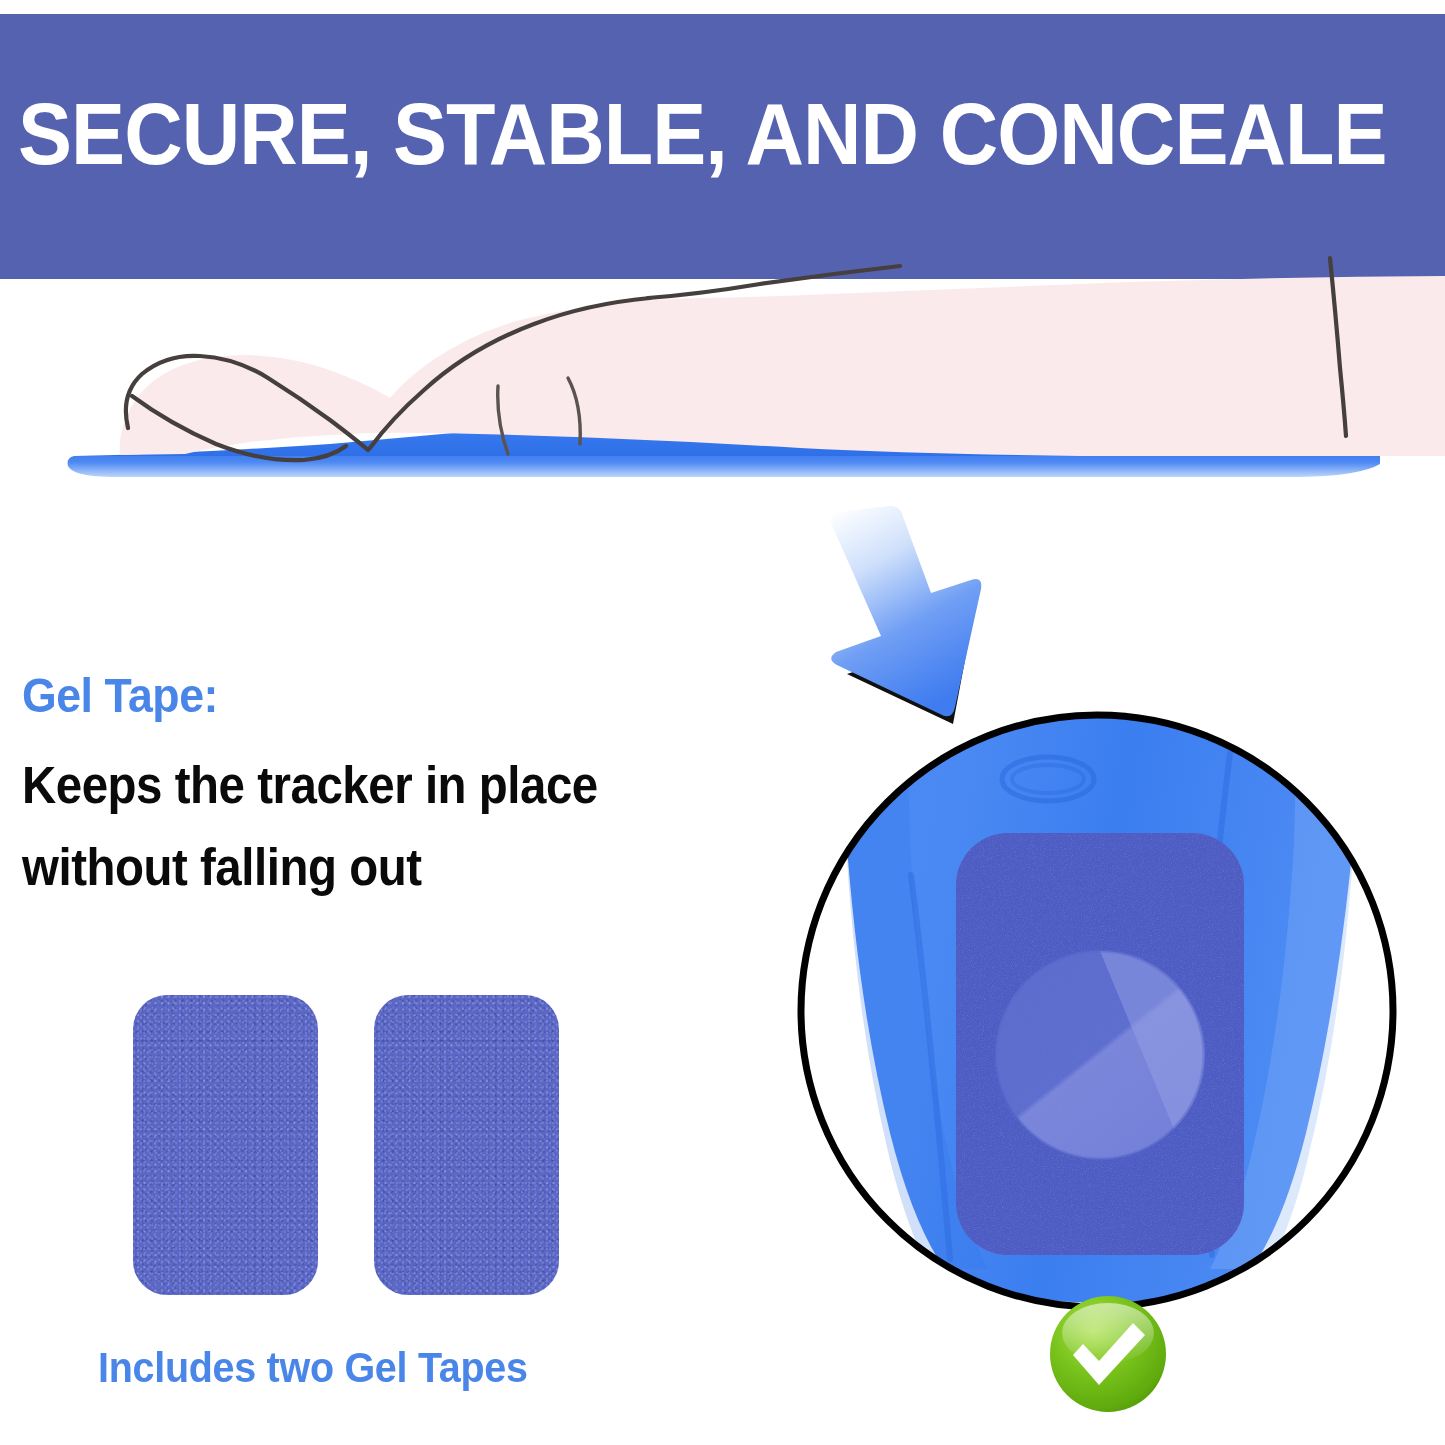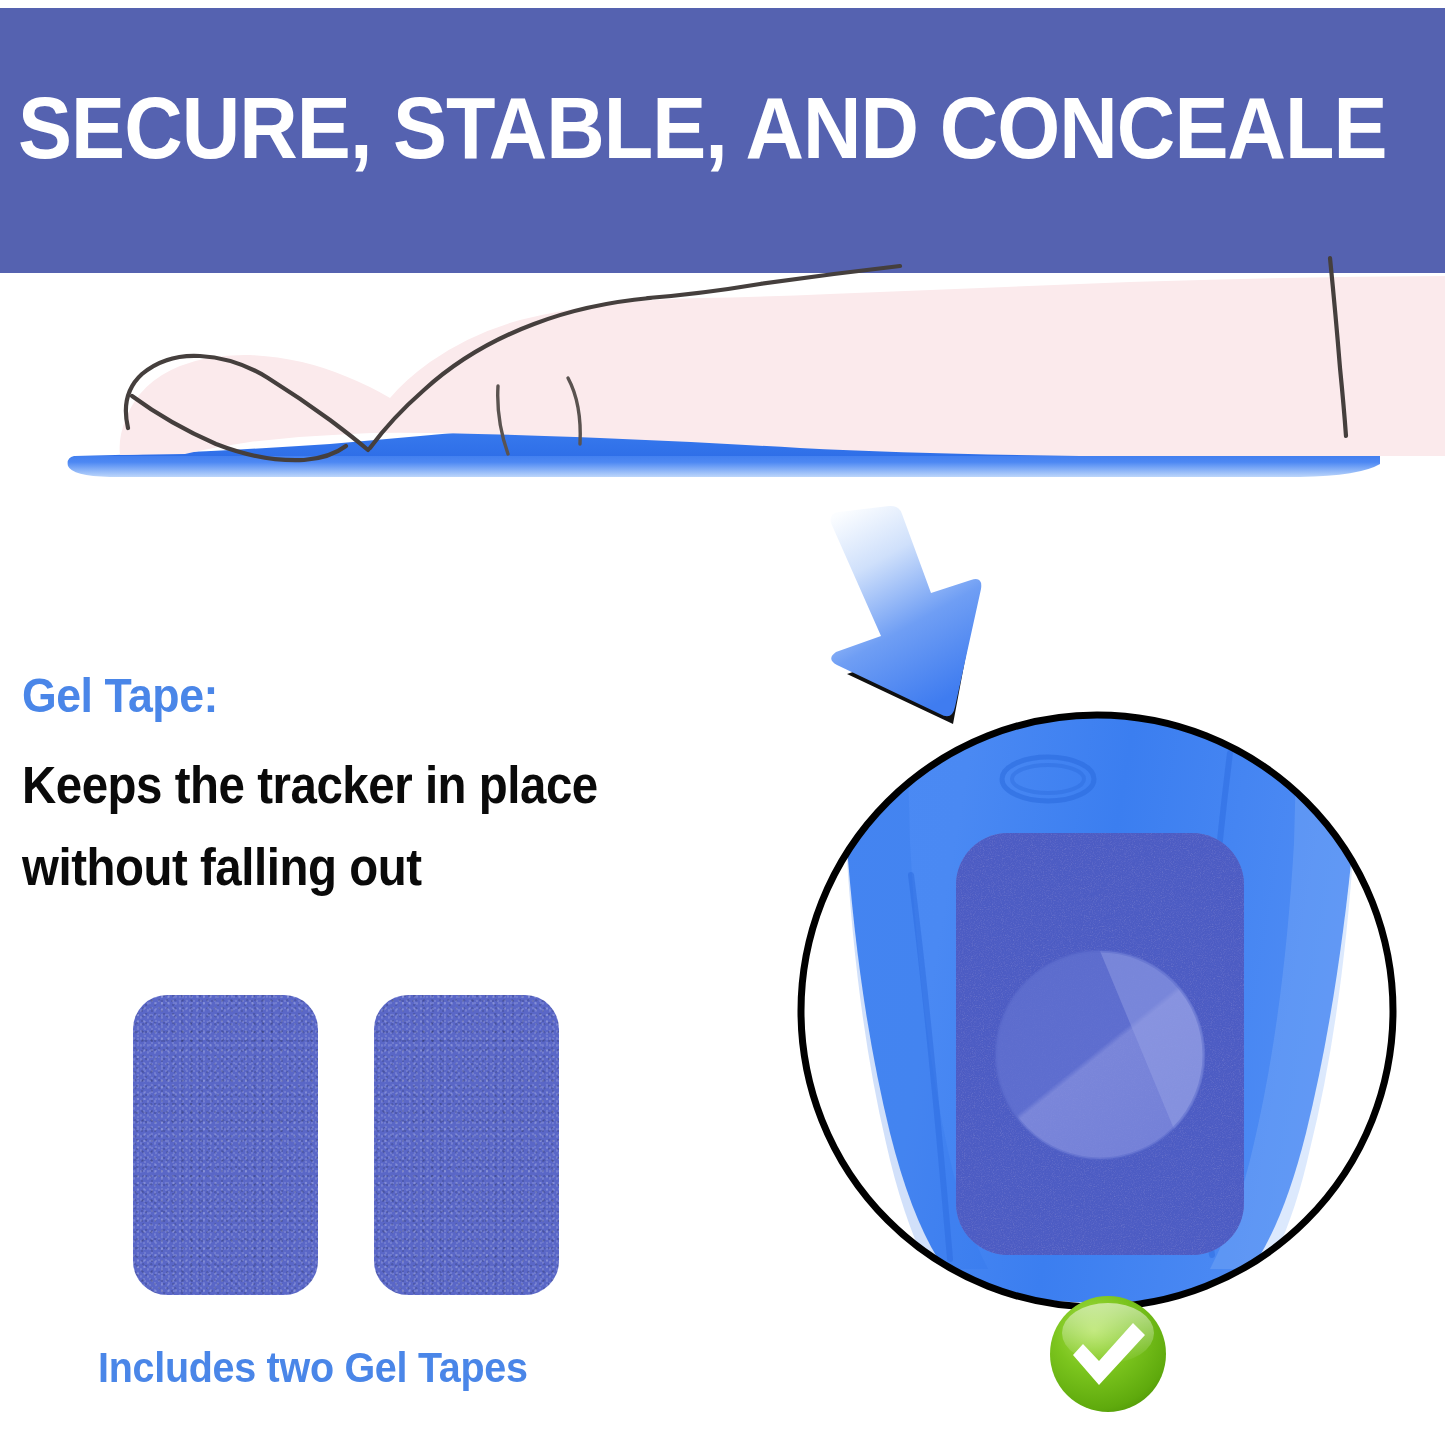--- a/index.html
+++ b/index.html
@@ -16,21 +16,21 @@
     width: 1445px;
     height: 1445px;
     background: #ffffff;
     overflow: hidden;
   }
 
   
   #header-banner {
     position: absolute;
     left: 0;
-    top: 8px;
+    top: 14px;
     width: 1445px;
     height: 265px;
     background: #5562b0;
   }
   #header-title {
     position: absolute;
     left: 18px;
     top: 74px;
     width: 1560px;
     white-space: nowrap;

